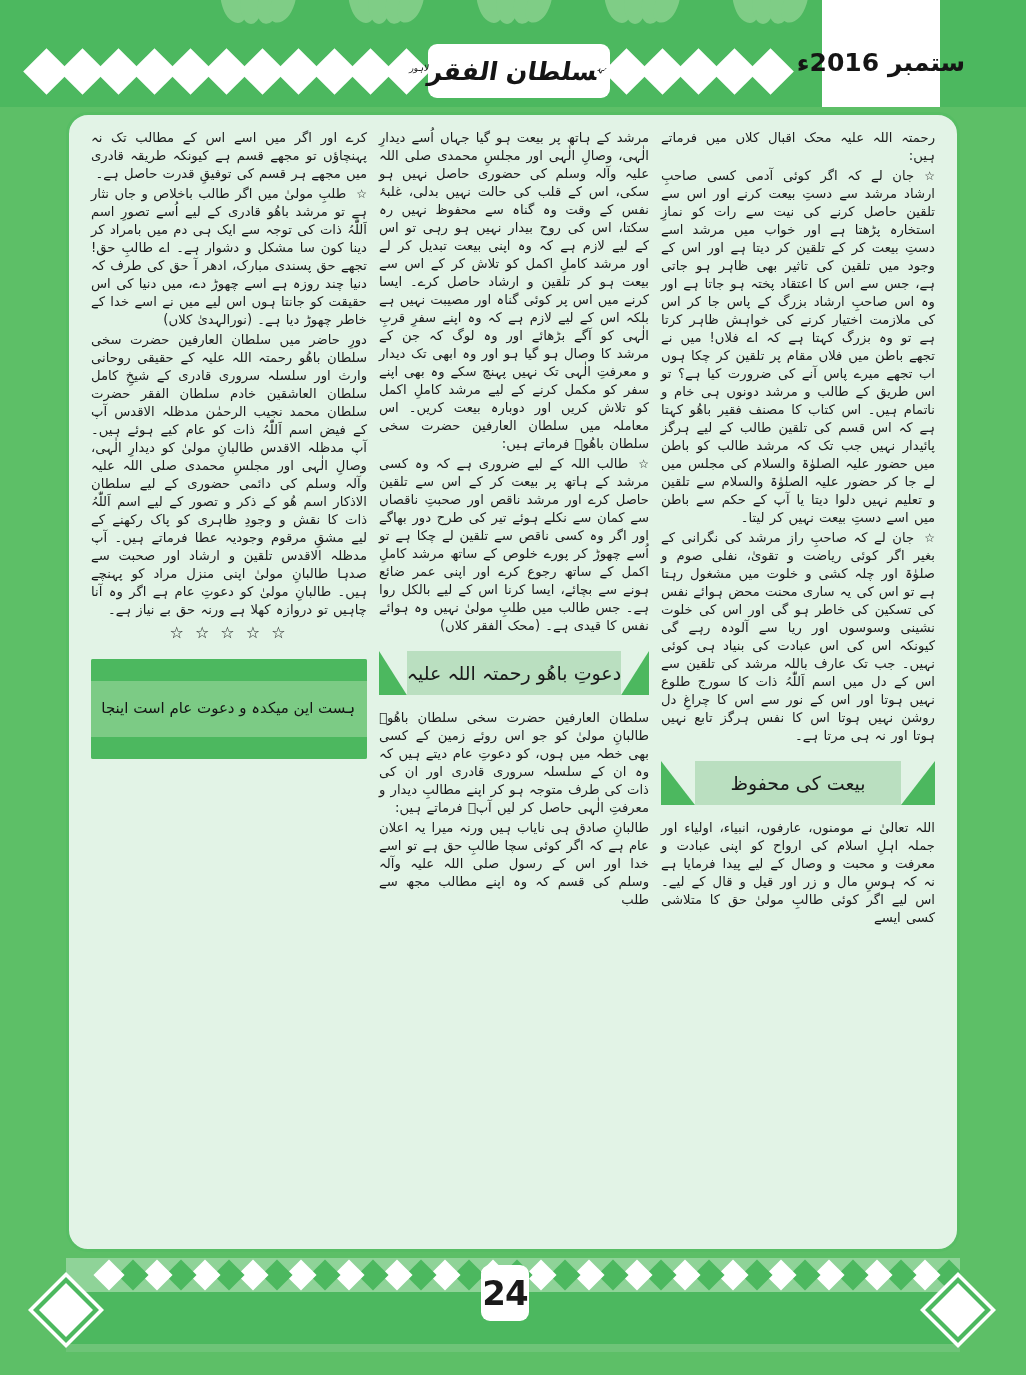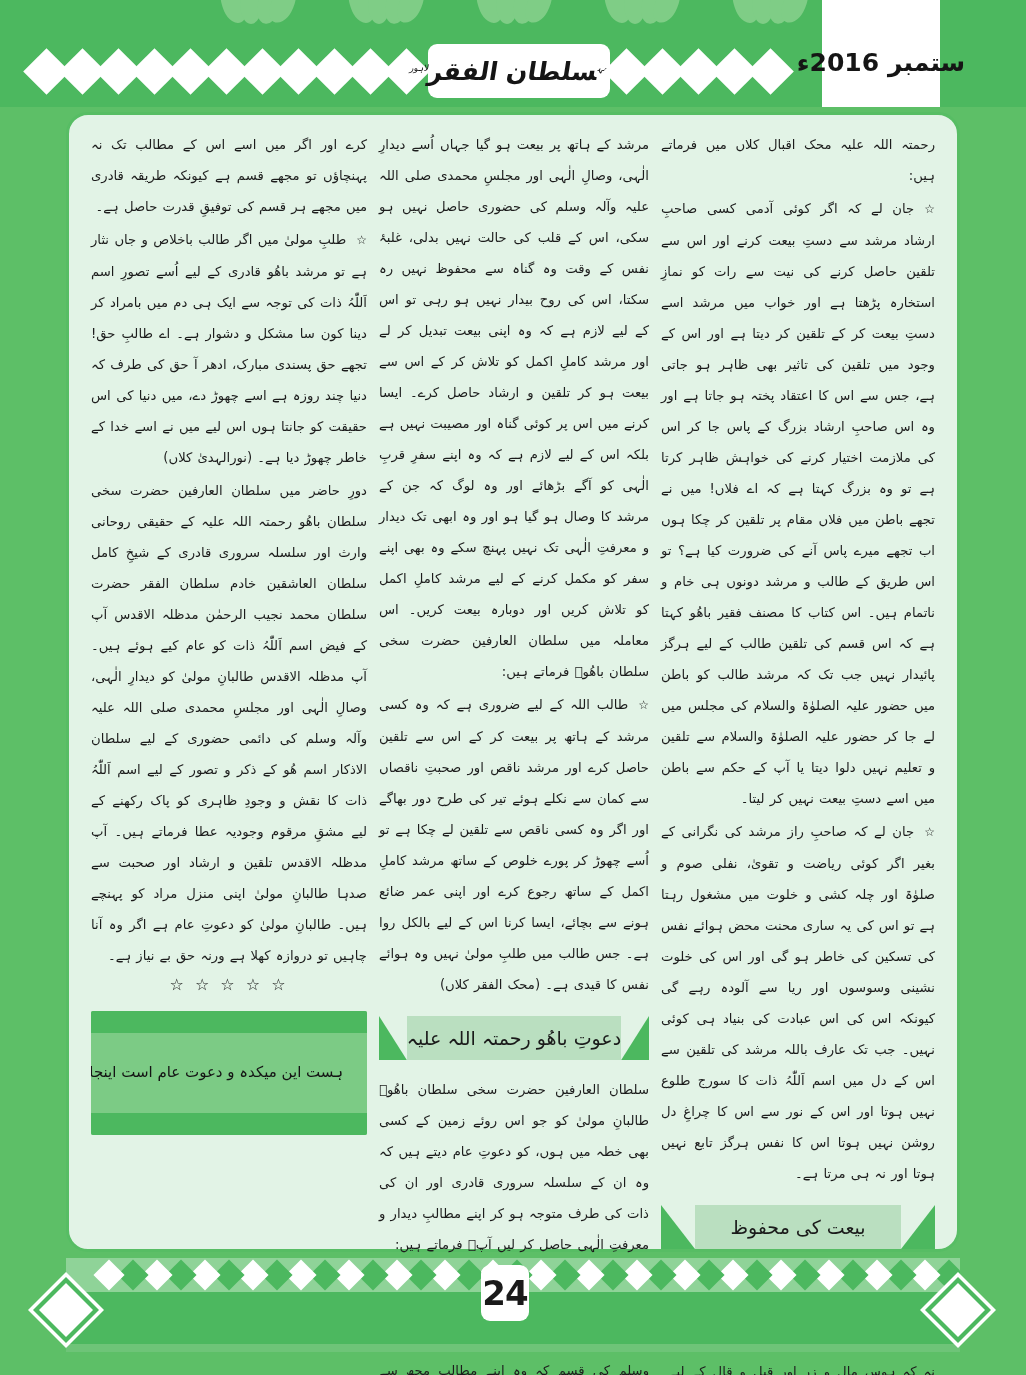--- a/index.html
+++ b/index.html
@@ -151,21 +151,21 @@
   .col.c-mid    { order: 2; padding: 0 8px; }
   .col.c-right  { order: 1; padding: 0 6px 0 4px; }
 
   
   .utext {
     direction: rtl;
     text-align: justify;
     text-align-last: right;
     font-family: "DejaVu Sans", "Liberation Sans", sans-serif;
     font-size: 13.2px;
-    line-height: 31px;
+    line-height: 18px;
     color: #1c1c1c;
     margin: 0 0 2px 0;
     word-spacing: 1px;
   }
 
   .star-bullet {
     display: inline-block;
     margin-left: 10px;
     font-size: 12px;
     color: #1c1c1c;
@@ -224,21 +224,21 @@
   }
   .pb-body {
     padding: 10px 12px 12px 12px;
   }
   .pb-line {
     direction: rtl;
     text-align: center;
     font-size: 15px;
     line-height: 34px;
     color: #141414;
-    margin: 12px;
+    margin: 0;
     white-space: nowrap;
   }
   .pb-line.wide {
     letter-spacing: 2px;
   }
   .pb-trans {
     direction: rtl;
     text-align: justify;
     text-align-last: center;
     font-size: 13.2px;

